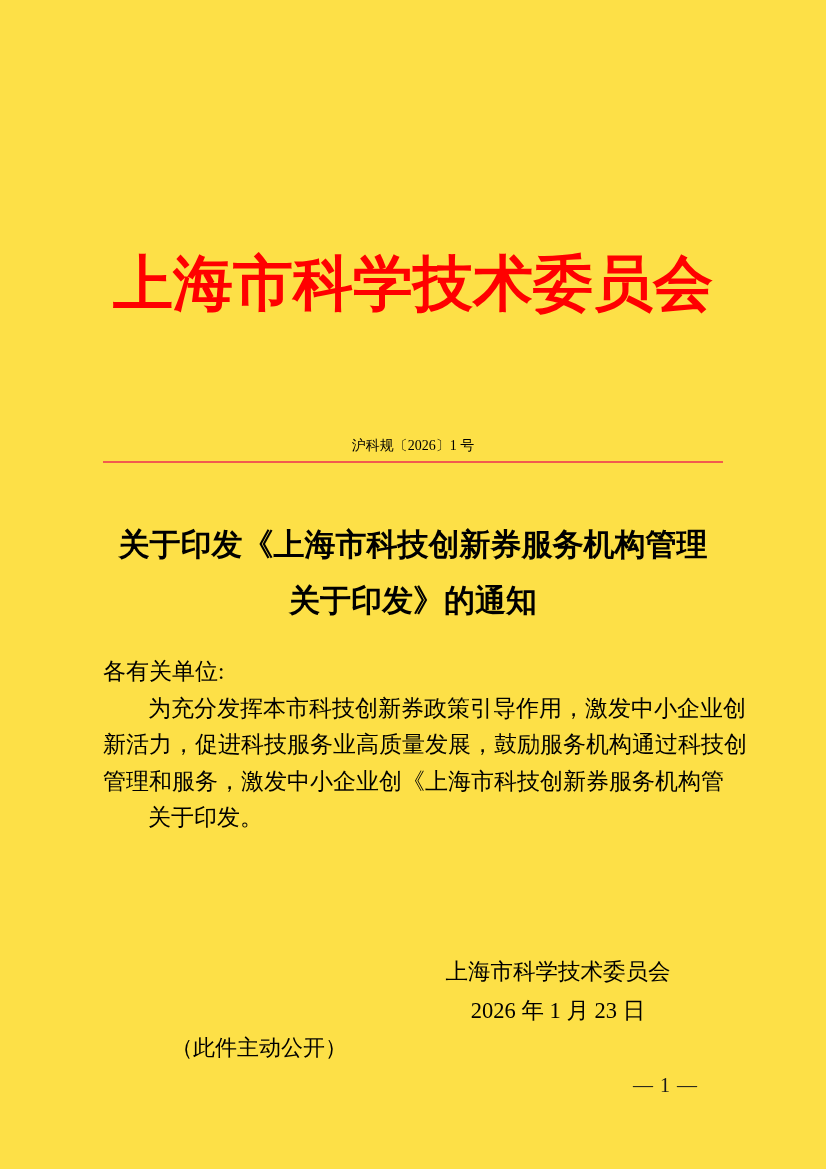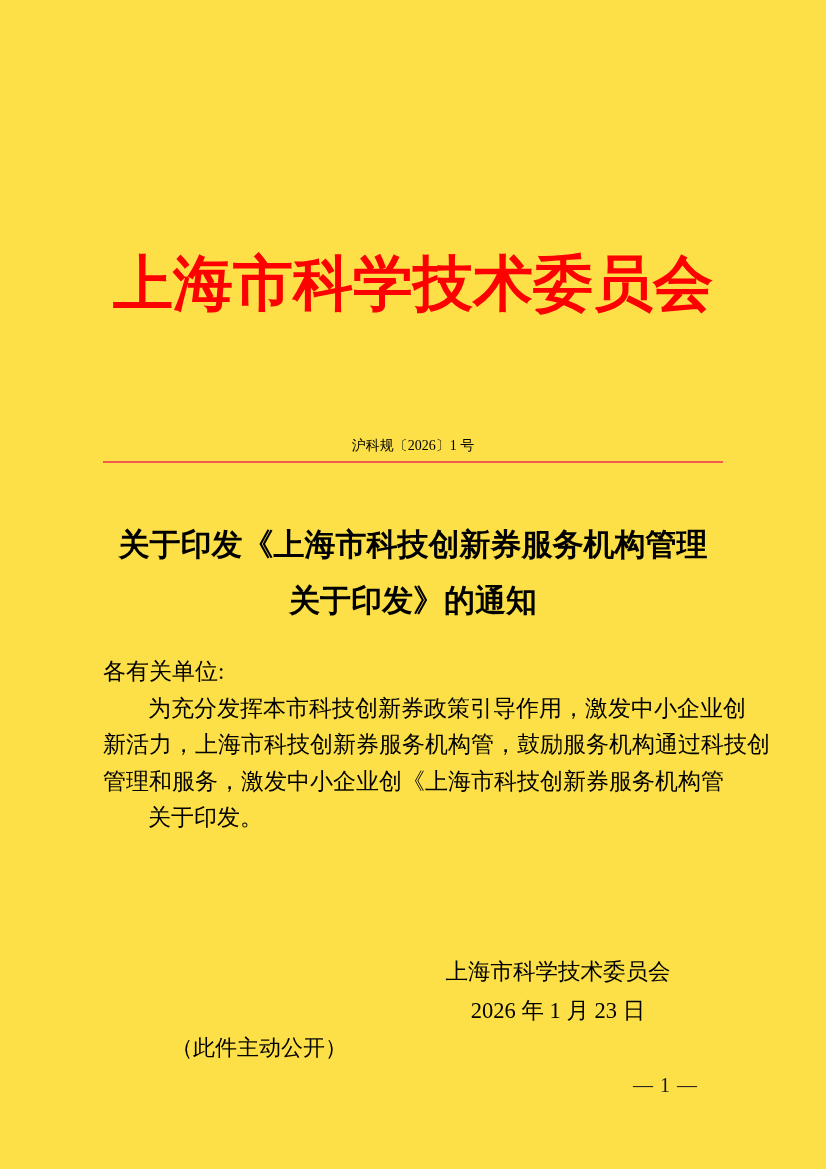--- a/index.html
+++ b/index.html
@@ -113,21 +113,21 @@
   <div class="red-rule"></div>
 
   <div class="doc-title">
     <div>关于印发《上海市科技创新券服务机构管理</div>
     <div>关于印发》的通知</div>
   </div>
 
   <div class="body-text">
     <div class="line">各有关单位:</div>
     <div class="line indent">为充分发挥本市科技创新券政策引导作用，激发中小企业创</div>
-    <div class="line">新活力，上海市科技创新券服务机构管，鼓励服务机构通过科技创</div>
+    <div class="line">新活力，促进科技服务业高质量发展，鼓励服务机构通过科技创</div>
     <div class="line">管理和服务，激发中小企业创《上海市科技创新券服务机构管</div>
     <div class="line indent">关于印发。</div>
   </div>
 
   <div class="signature-block">
     <div>上海市科学技术委员会</div>
     <div>2026 年 1 月 23 日</div>
   </div>
 
   <div class="open-note">（此件主动公开）</div>

